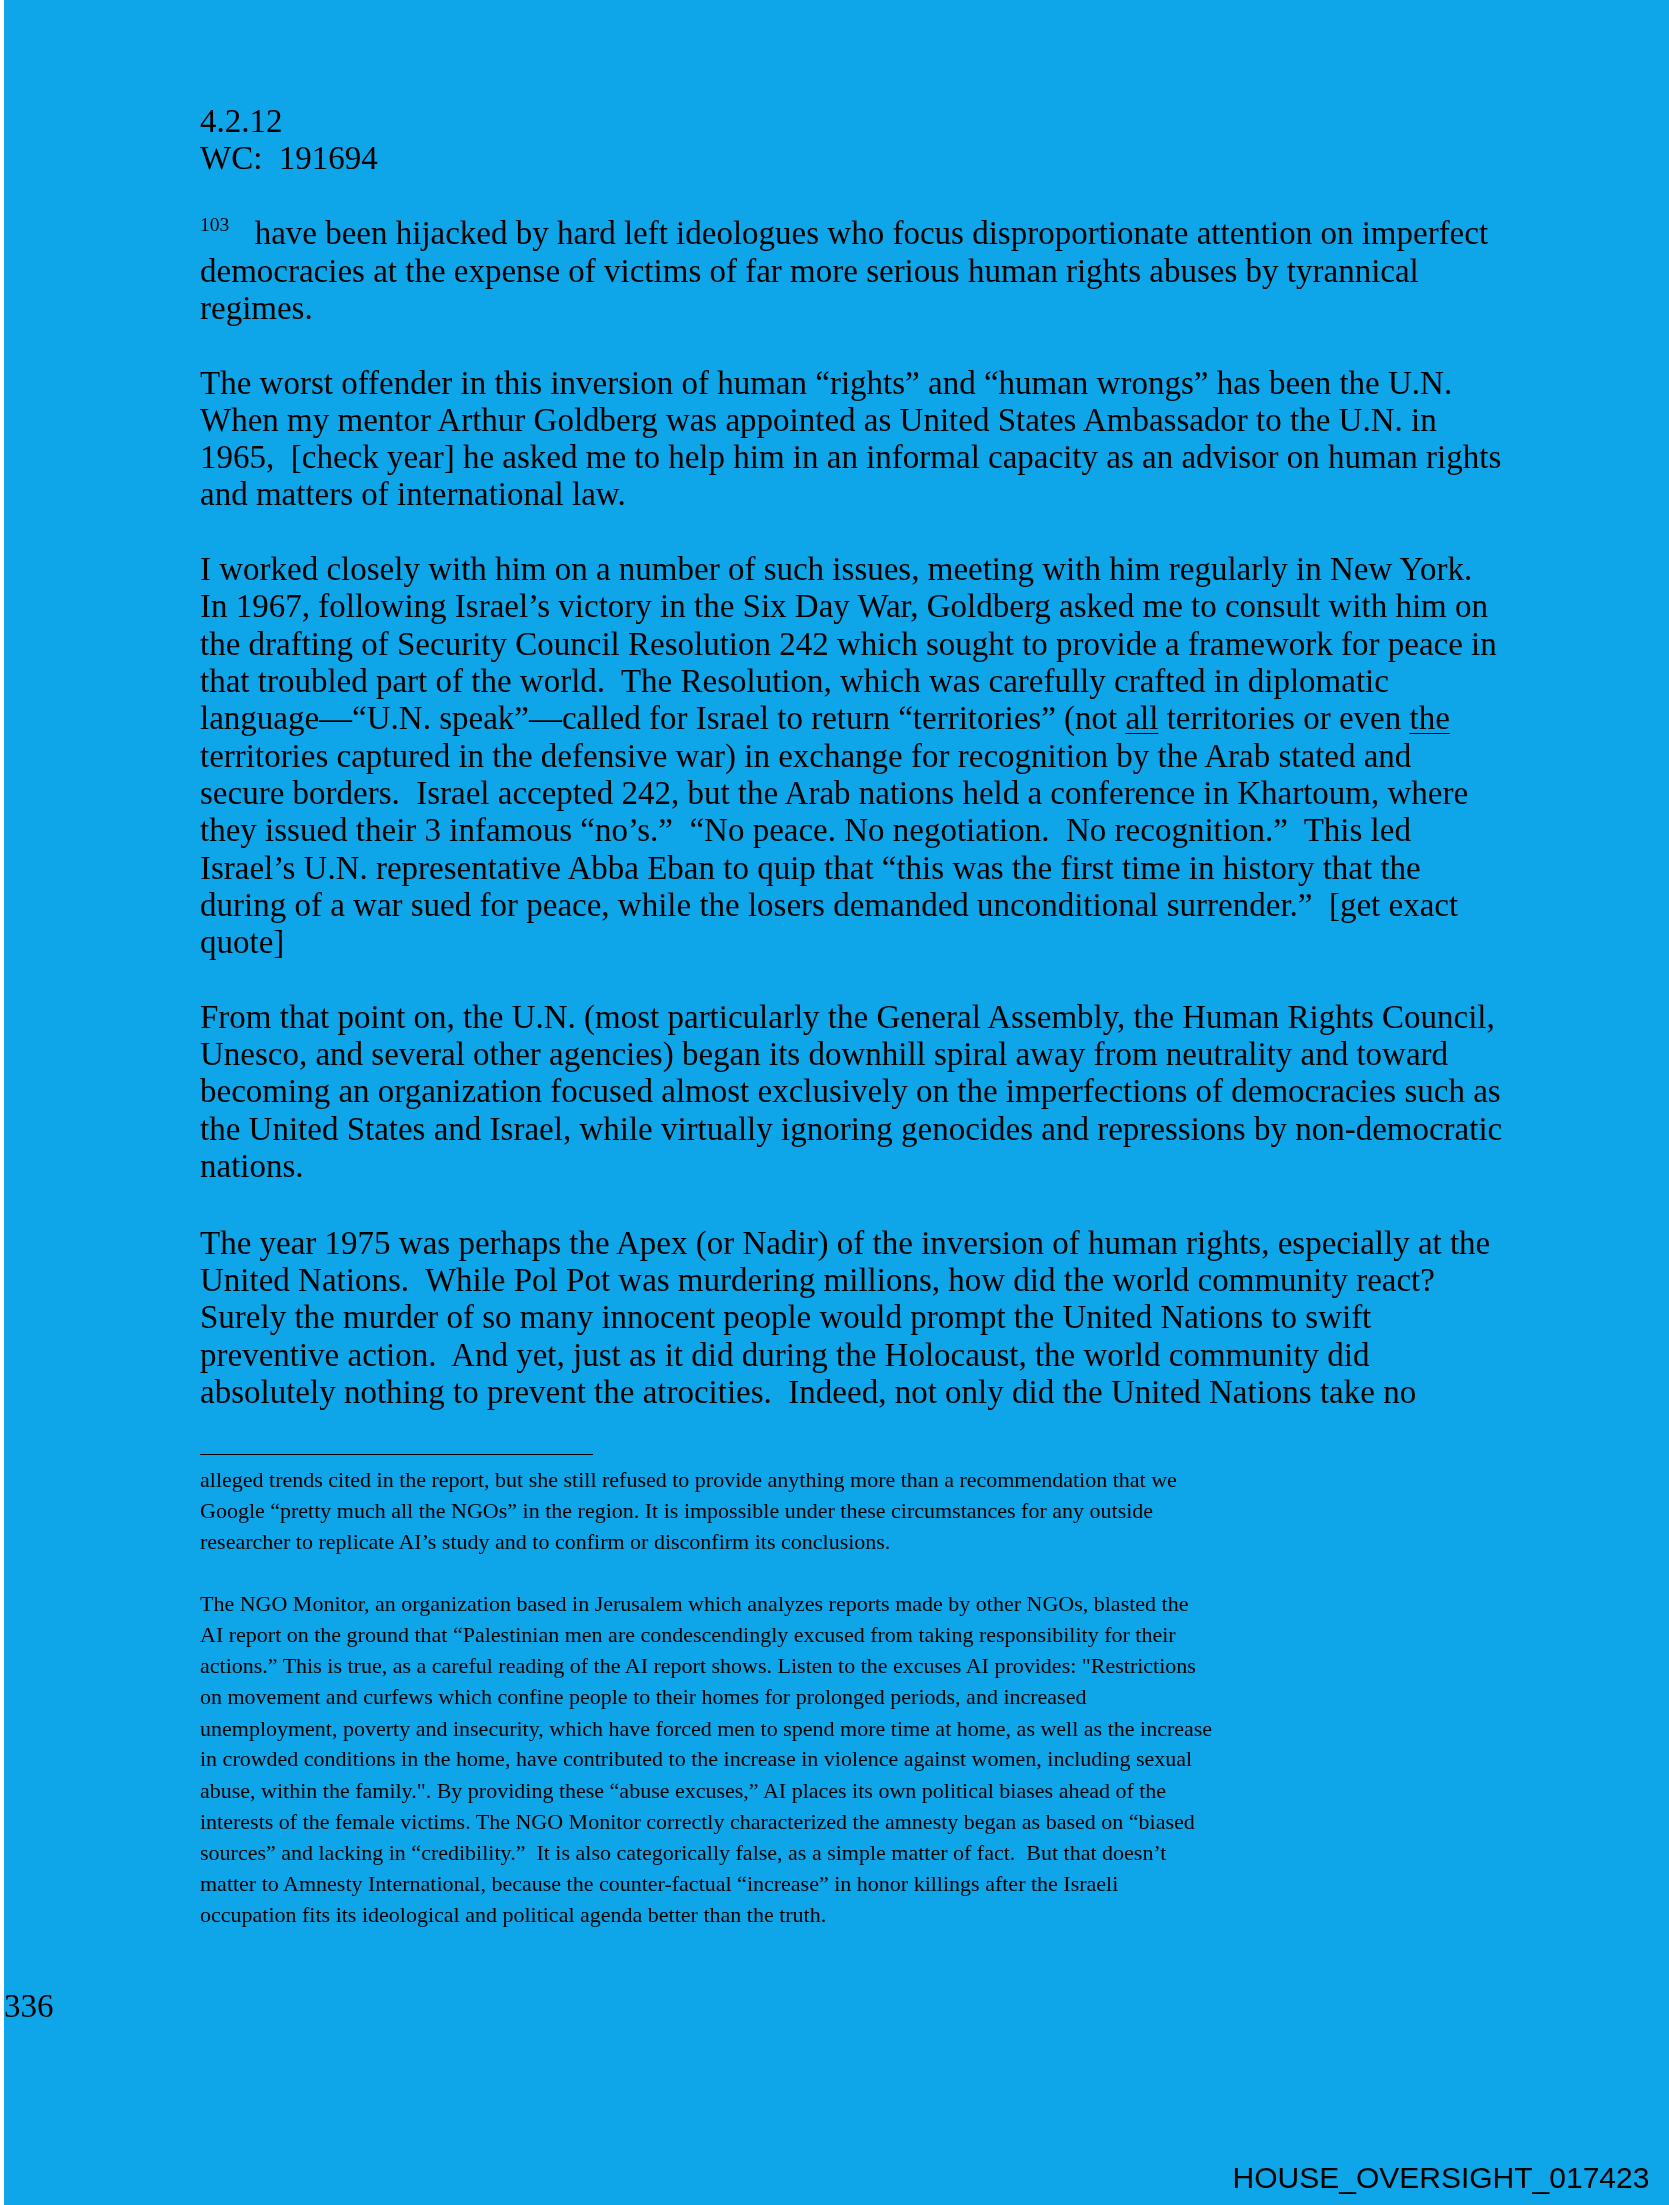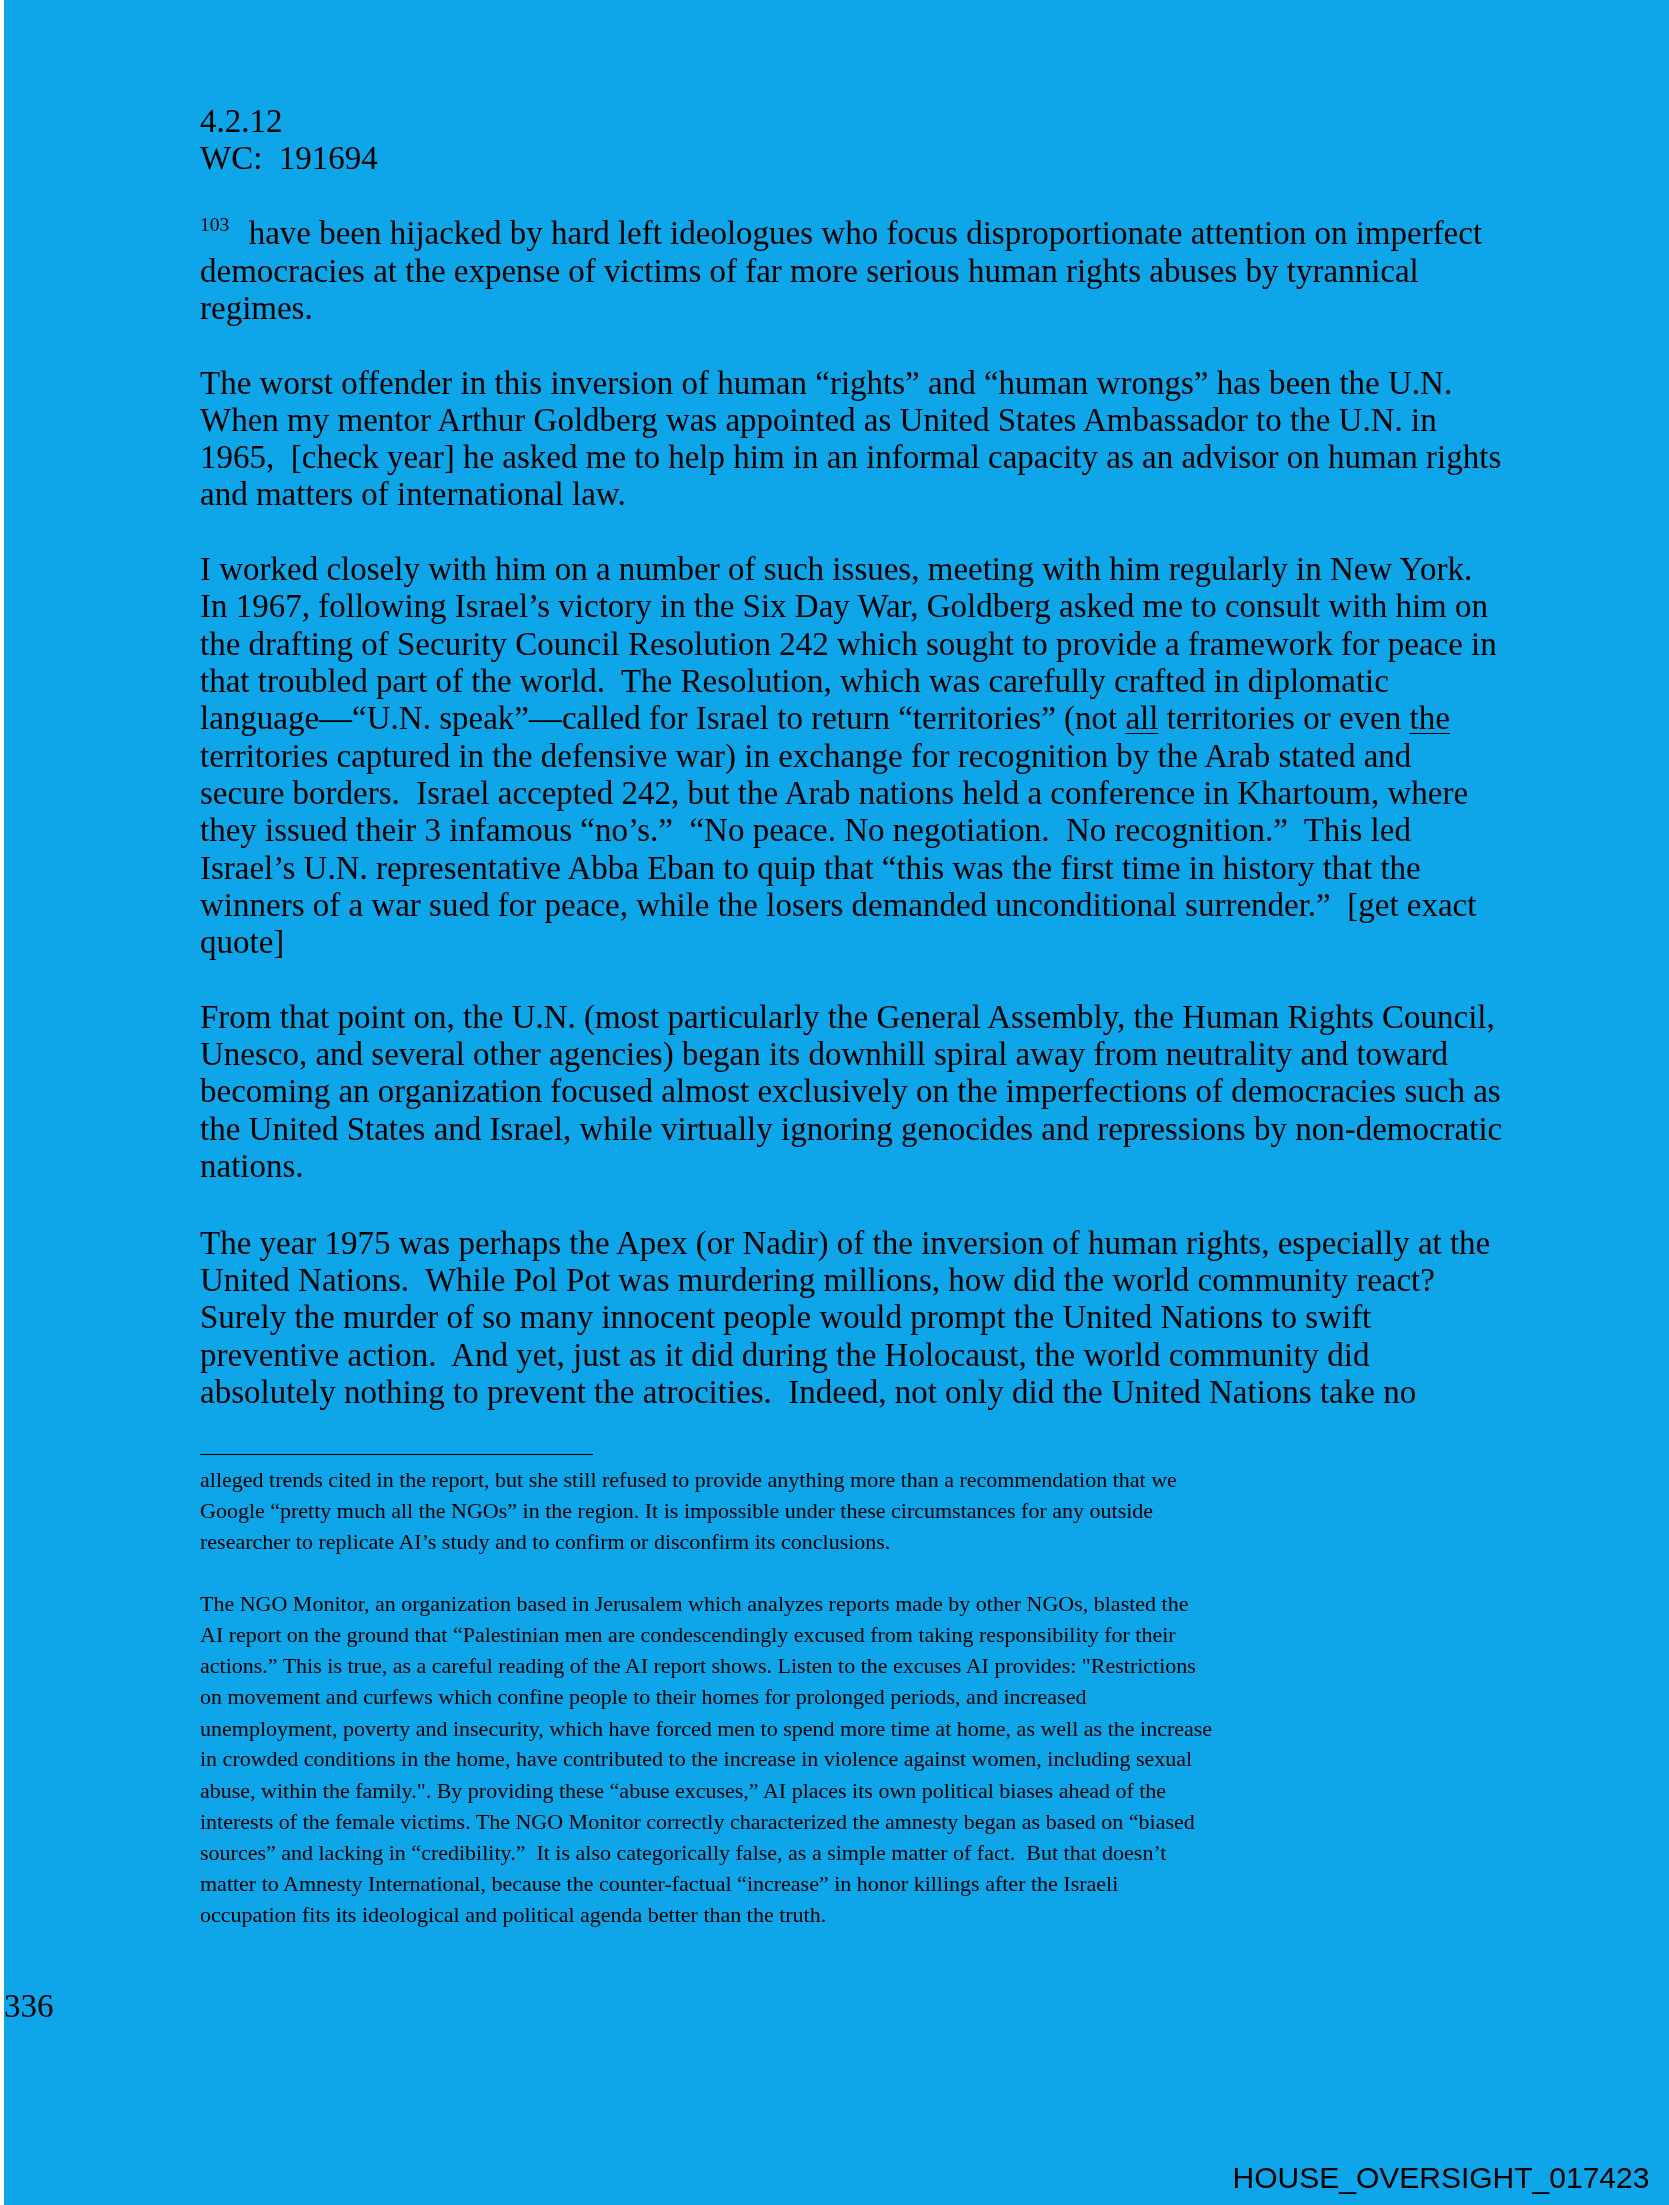--- a/index.html
+++ b/index.html
@@ -3,21 +3,21 @@
 <meta charset="utf-8">
 <style>
   html, body { margin: 0; padding: 0; background: #ffffff; }
   body { width: 1669px; height: 2205px; position: relative; overflow: hidden; color: #000; }
   .page { position: absolute; left: 4px; top: 0; width: 1669px; height: 2205px; background: #0ea5e9; }
   .serif { font-family: "Liberation Serif", "DejaVu Serif", serif; }
   .line { position: absolute; left: 196px; white-space: pre; line-height: 1; }
   .body-line { font-size: 33px; }
   .fn-line { font-size: 22px; }
   .hdr-line { font-size: 33px; }
-  sup.fnref { font-size: 19.6px; vertical-align: 13px; line-height: 0; margin-right: 11px; }
+  sup.fnref { font-size: 19.6px; vertical-align: 13px; line-height: 0; margin-right: 17px; }
   .u { text-decoration: underline; text-underline-offset: 3.9px; text-decoration-thickness: 1.3px; }
   .separator { position: absolute; left: 196px; top: 1454px; width: 393px; height: 1.3px; background: #000; }
   .page-number { position: absolute; left: 0; width: 1669px; text-align: left; top: 1990px; font-size: 33px; line-height: 1; }
   .bates { position: absolute; right: 23.6px; top: 2163px; font-family: "Liberation Sans", "DejaVu Sans", sans-serif; font-size: 30px; line-height: 1; letter-spacing: 0px; margin-left: 36px; }
 </style>
 </head>
 <body>
 
 <div class="page serif">
 
@@ -40,21 +40,21 @@
   <div>
     <div class="line body-line" style="top:553px">I worked closely with him on a number of such issues, meeting with him regularly in New York.</div>
     <div class="line body-line" style="top:590px">In 1967, following Israel’s victory in the Six Day War, Goldberg asked me to consult with him on</div>
     <div class="line body-line" style="top:628px">the drafting of Security Council Resolution 242 which sought to provide a framework for peace in</div>
     <div class="line body-line" style="top:665px">that troubled part of the world.  The Resolution, which was carefully crafted in diplomatic</div>
     <div class="line body-line" style="top:702px"><span>language—“U.N. speak”—called for Israel to return “territories” (not </span><span class="u">all</span><span> territories or even </span><span class="u">the</span></div>
     <div class="line body-line" style="top:740px">territories captured in the defensive war) in exchange for recognition by the Arab stated and</div>
     <div class="line body-line" style="top:777px">secure borders.  Israel accepted 242, but the Arab nations held a conference in Khartoum, where</div>
     <div class="line body-line" style="top:814px">they issued their 3 infamous “no’s.”  “No peace. No negotiation.  No recognition.”  This led</div>
     <div class="line body-line" style="top:852px">Israel’s U.N. representative Abba Eban to quip that “this was the first time in history that the</div>
-    <div class="line body-line" style="top:889px">winners of a war sued for peace, while the losers demanded unconditional surrender.”  [get exact</div>
+    <div class="line body-line" style="top:889px">during of a war sued for peace, while the losers demanded unconditional surrender.”  [get exact</div>
     <div class="line body-line" style="top:926px">quote]</div>
   </div>
 
   <div>
     <div class="line body-line" style="top:1001px">From that point on, the U.N. (most particularly the General Assembly, the Human Rights Council,</div>
     <div class="line body-line" style="top:1038px">Unesco, and several other agencies) began its downhill spiral away from neutrality and toward</div>
     <div class="line body-line" style="top:1075px">becoming an organization focused almost exclusively on the imperfections of democracies such as</div>
     <div class="line body-line" style="top:1113px">the United States and Israel, while virtually ignoring genocides and repressions by non-democratic</div>
     <div class="line body-line" style="top:1150px">nations.</div>
   </div>

